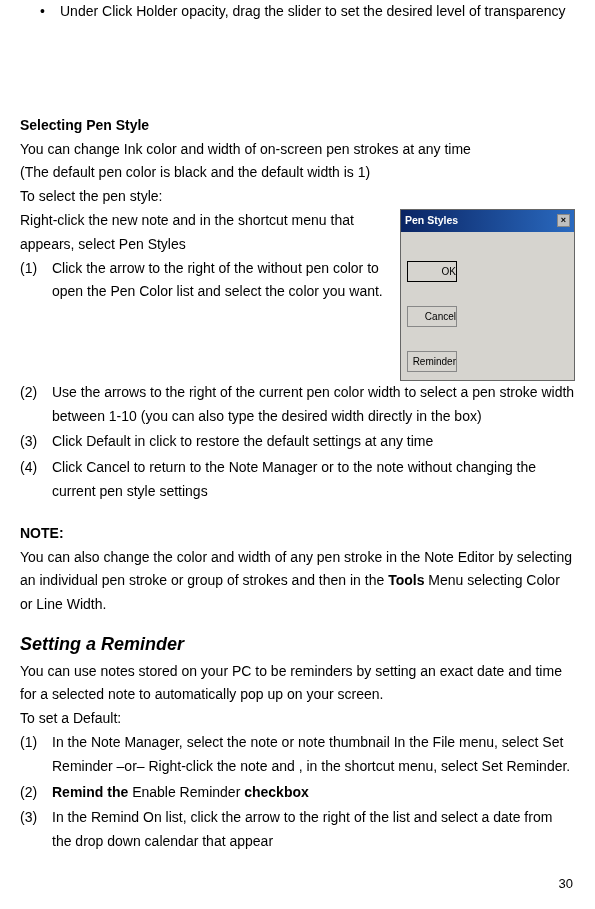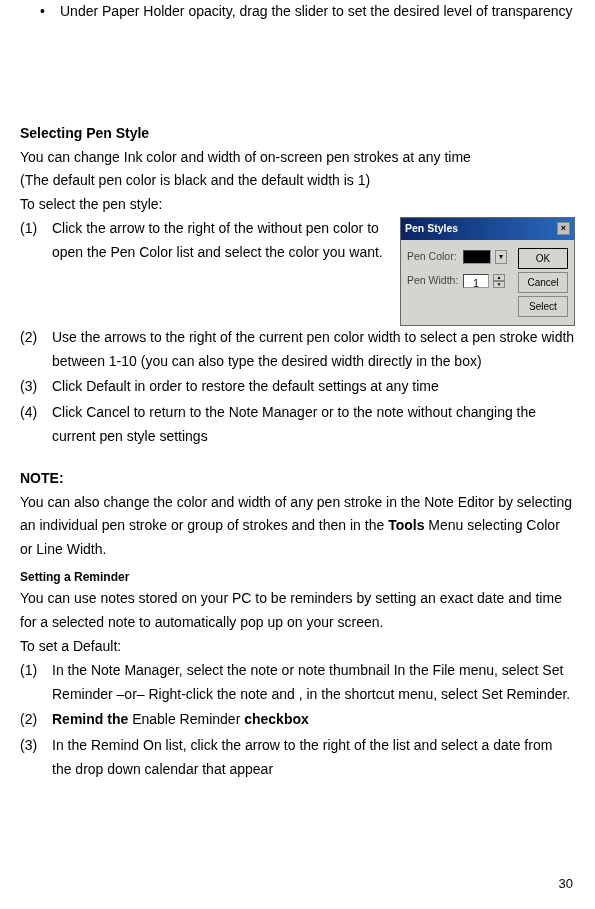--- a/index.html
+++ b/index.html
@@ -29,26 +29,27 @@
     }
     .numbered-item .num {
       width: 32px;
       flex-shrink: 0;
     }
     .numbered-item .txt {
       flex: 1;
     }
     .section-title {
       font-weight: bold;
-      margin-top: 14px;
+      margin-top: 6px;
     }
     .heading-italic {
       font-weight: bold;
-      font-size: 12px;
-      margin-top: 5px;
+      font-style: italic;
+      font-size: 18px;
+      margin-top: 12px;
     }
     .gap-large { height: 76px; }
     .gap-med { height: 16px; }
     .bold { font-weight: bold; }
     .bold-italic { font-weight: bold; font-style: italic; }
     .float-dialog {
       float: right;
       width: 175px;
       margin-left: 6px;
       border: 1px solid #666;
@@ -127,96 +128,83 @@
       font-size: 5px;
       display: flex;
       align-items: center;
       justify-content: center;
       line-height: 1;
     }
     .dlg-buttons { width: 50px; display: flex; flex-direction: column; gap: 3px; }
     .dlg-btn {
       border: 1px solid #888;
       background: #d6d4cf;
-      text-align: center;
+      text-align: right;
       padding: 1px 0;
       font-size: 10px;
+      margin-top: 21px;
     }
     .dlg-btn.primary { border: 1px solid #000; }
     .pagenum {
       position: absolute;
       bottom: 14px;
       right: 22px;
       font-size: 13px;
       margin-left: 20px;
     }
     .content-wrapper {
       overflow: hidden;
     }
   </style>
 </head>
 <body>
 
 <div class="bullet-item">
   <div class="dot">•</div>
-  <div>Under Paper Holder opacity, drag the slider to set the desired level of transparency</div>
+  <div>Under Click Holder opacity, drag the slider to set the desired level of transparency</div>
 </div>
 
 <div class="gap-large"></div>
 
 <div class="section-title">Selecting Pen Style</div>
 <div>You can change Ink color and width of on-screen pen strokes at any time</div>
 <div>(The default pen color is black and the default width is 1)</div>
 <div>To select the pen style:</div>
 
 <div class="content-wrapper">
 
   <div class="float-dialog">
     <div class="dlg-title">
       <span>Pen Styles</span>
       <span class="dlg-close">×</span>
     </div>
     <div class="dlg-body">
-      <div class="dlg-fields">
-        <div class="dlg-row">
-          <span class="dlg-label">Pen Color:</span>
-          <span class="dlg-color"></span>
-          <span class="dlg-caret">▾</span>
-        </div>
-        <div class="dlg-row">
-          <span class="dlg-label">Pen Width:</span>
-          <span class="dlg-input">1</span>
-          <span class="dlg-spinner">
-              <div>▲</div>
-              <div>▼</div>
-            </span>
-        </div>
-      </div>
       <div class="dlg-buttons">
         <div class="dlg-btn primary">OK</div>
         <div class="dlg-btn">Cancel</div>
-        <div class="dlg-btn">Select</div>
+        <div class="dlg-btn">Reminder</div>
       </div>
     </div>
   </div>
 
+  <div>Right-click the new note and in the shortcut menu that appears, select Pen Styles</div>
 
   <div class="numbered-item">
     <div class="num">(1)</div>
     <div class="txt">Click the arrow to the right of the without pen color to open the Pen Color list and select the color you want.</div>
   </div>
 </div>
 
 <div class="numbered-item">
   <div class="num">(2)</div>
   <div class="txt">Use the arrows to the right of the current pen color width to select a pen stroke width between 1-10 (you can also type the desired width directly in the box)</div>
 </div>
 <div class="numbered-item">
   <div class="num">(3)</div>
-  <div class="txt">Click Default in order to restore the default settings at any time</div>
+  <div class="txt">Click Default in click to restore the default settings at any time</div>
 </div>
 <div class="numbered-item">
   <div class="num">(4)</div>
   <div class="txt">Click Cancel to return to the Note Manager or to the note without changing the current pen style settings</div>
 </div>
 
 <div class="gap-med"></div>
 
 <div class="bold">NOTE:</div>
 <div>

